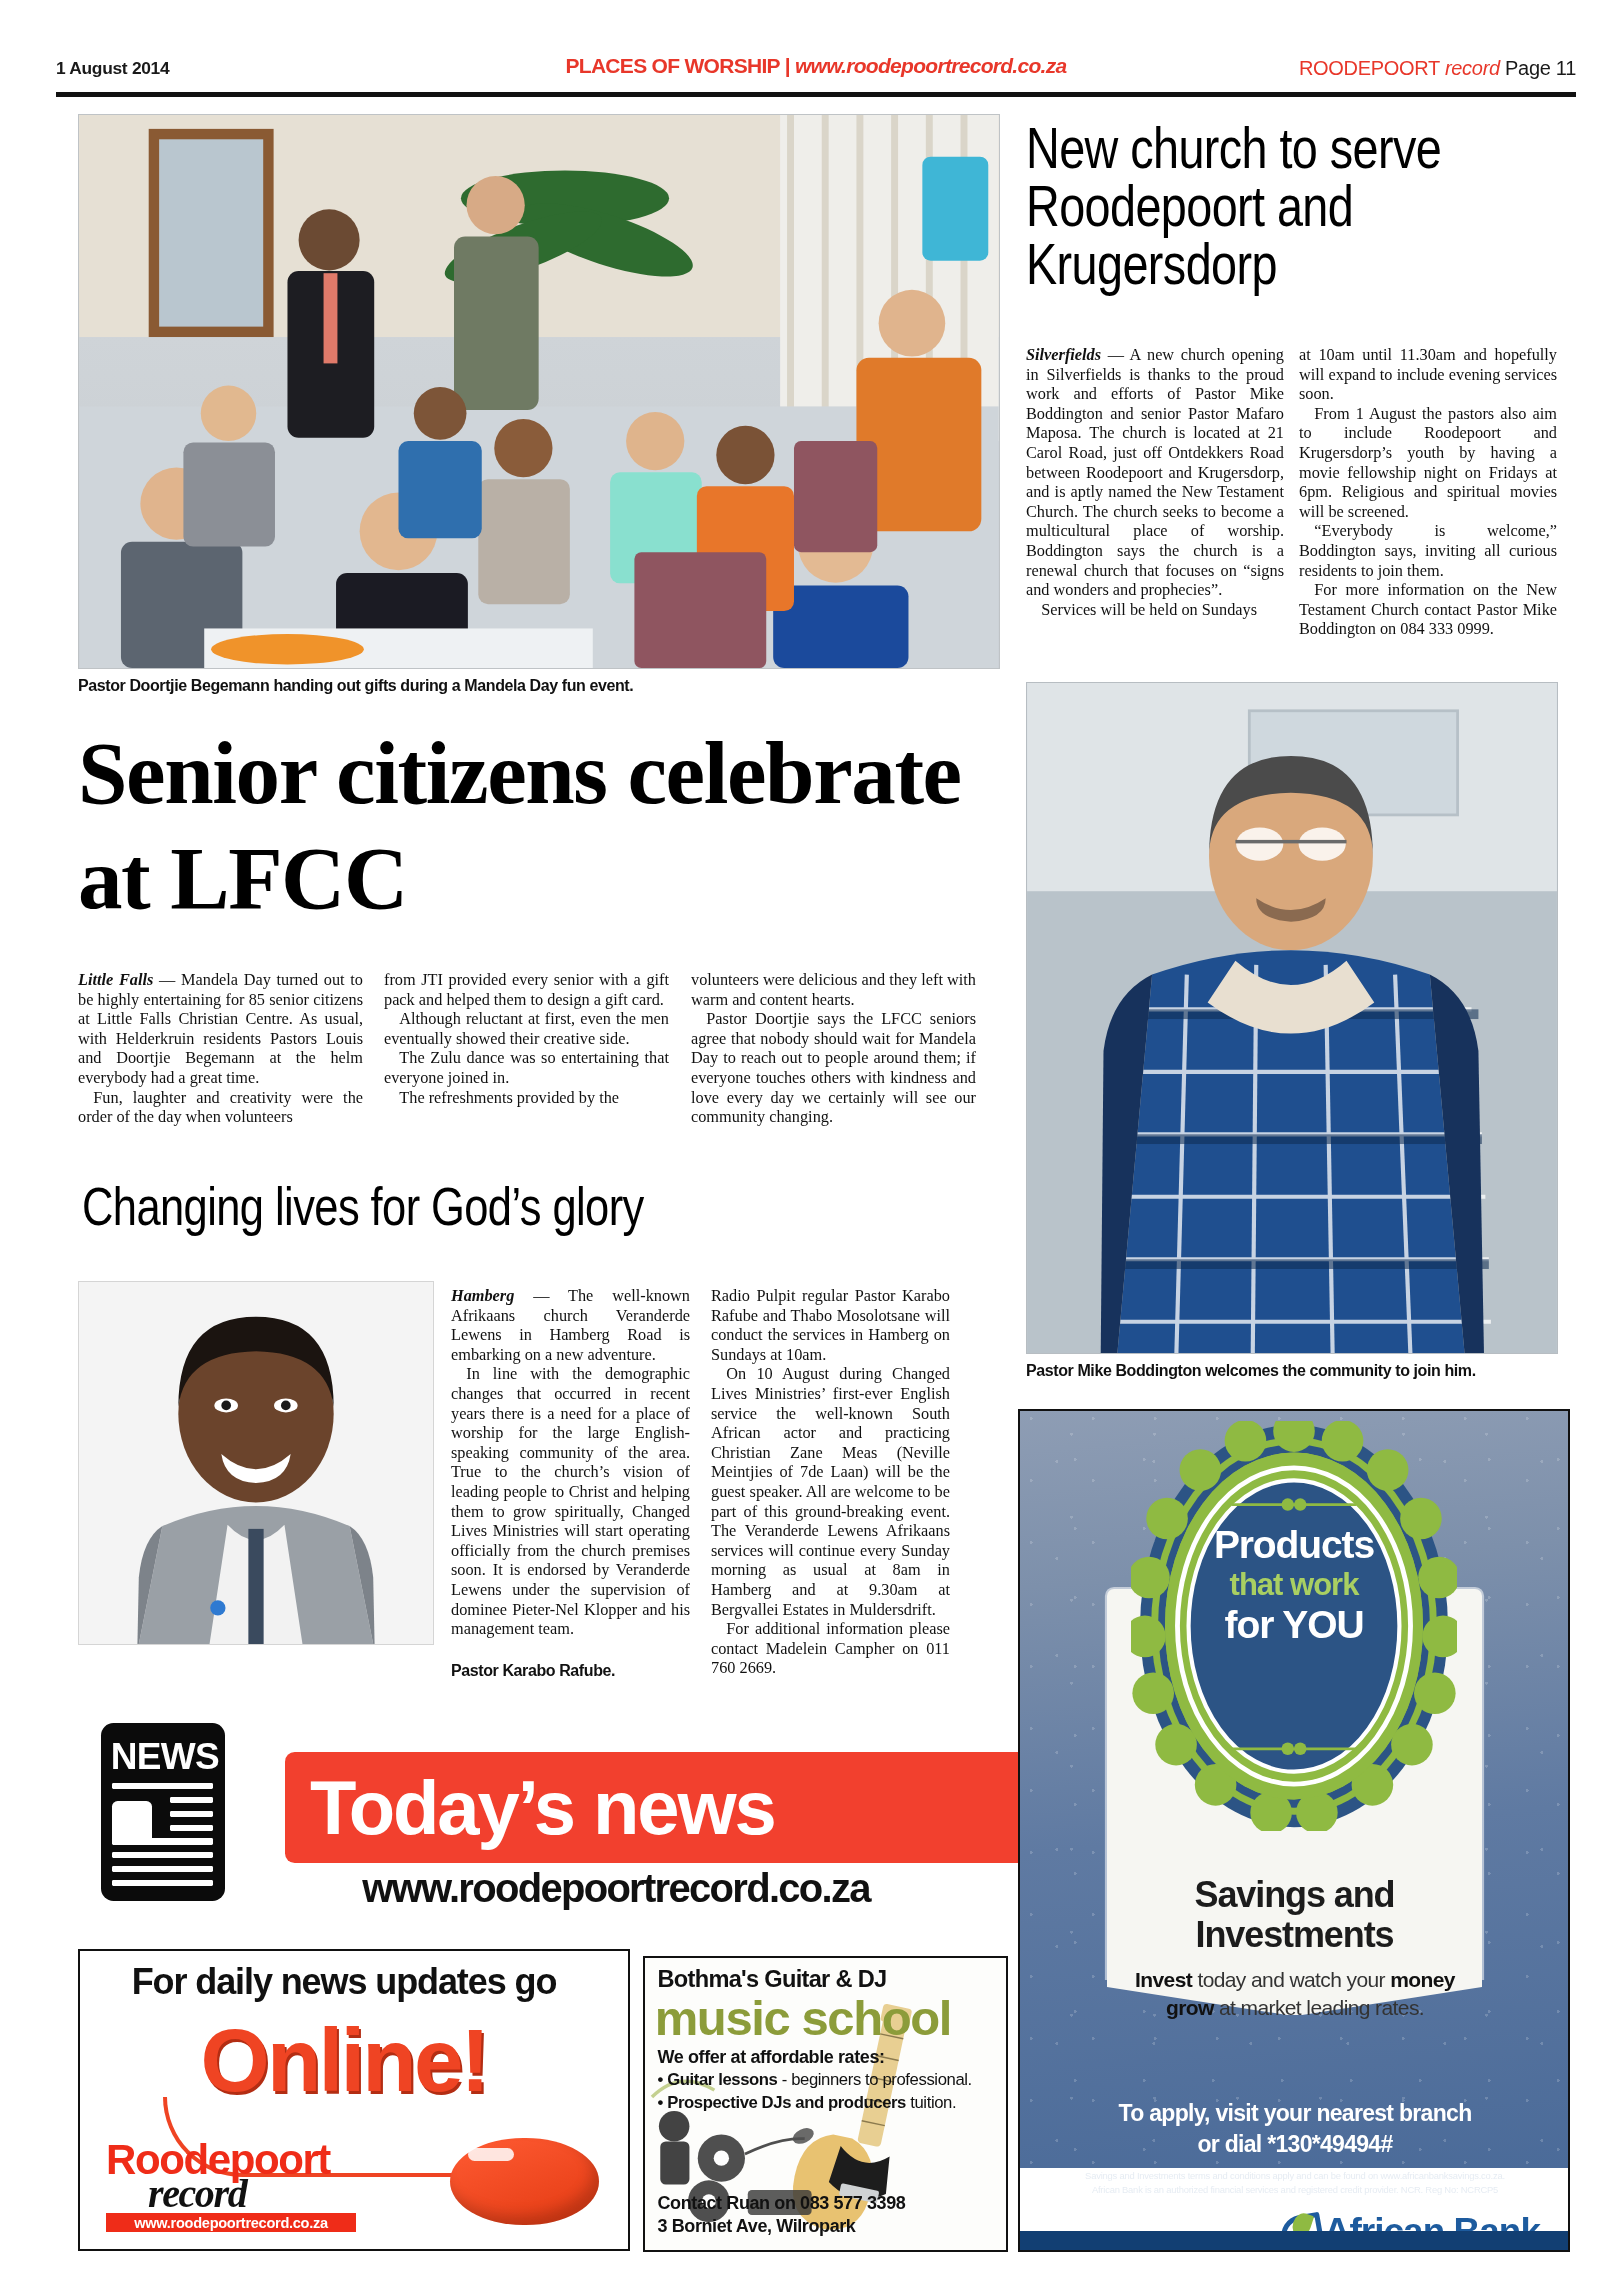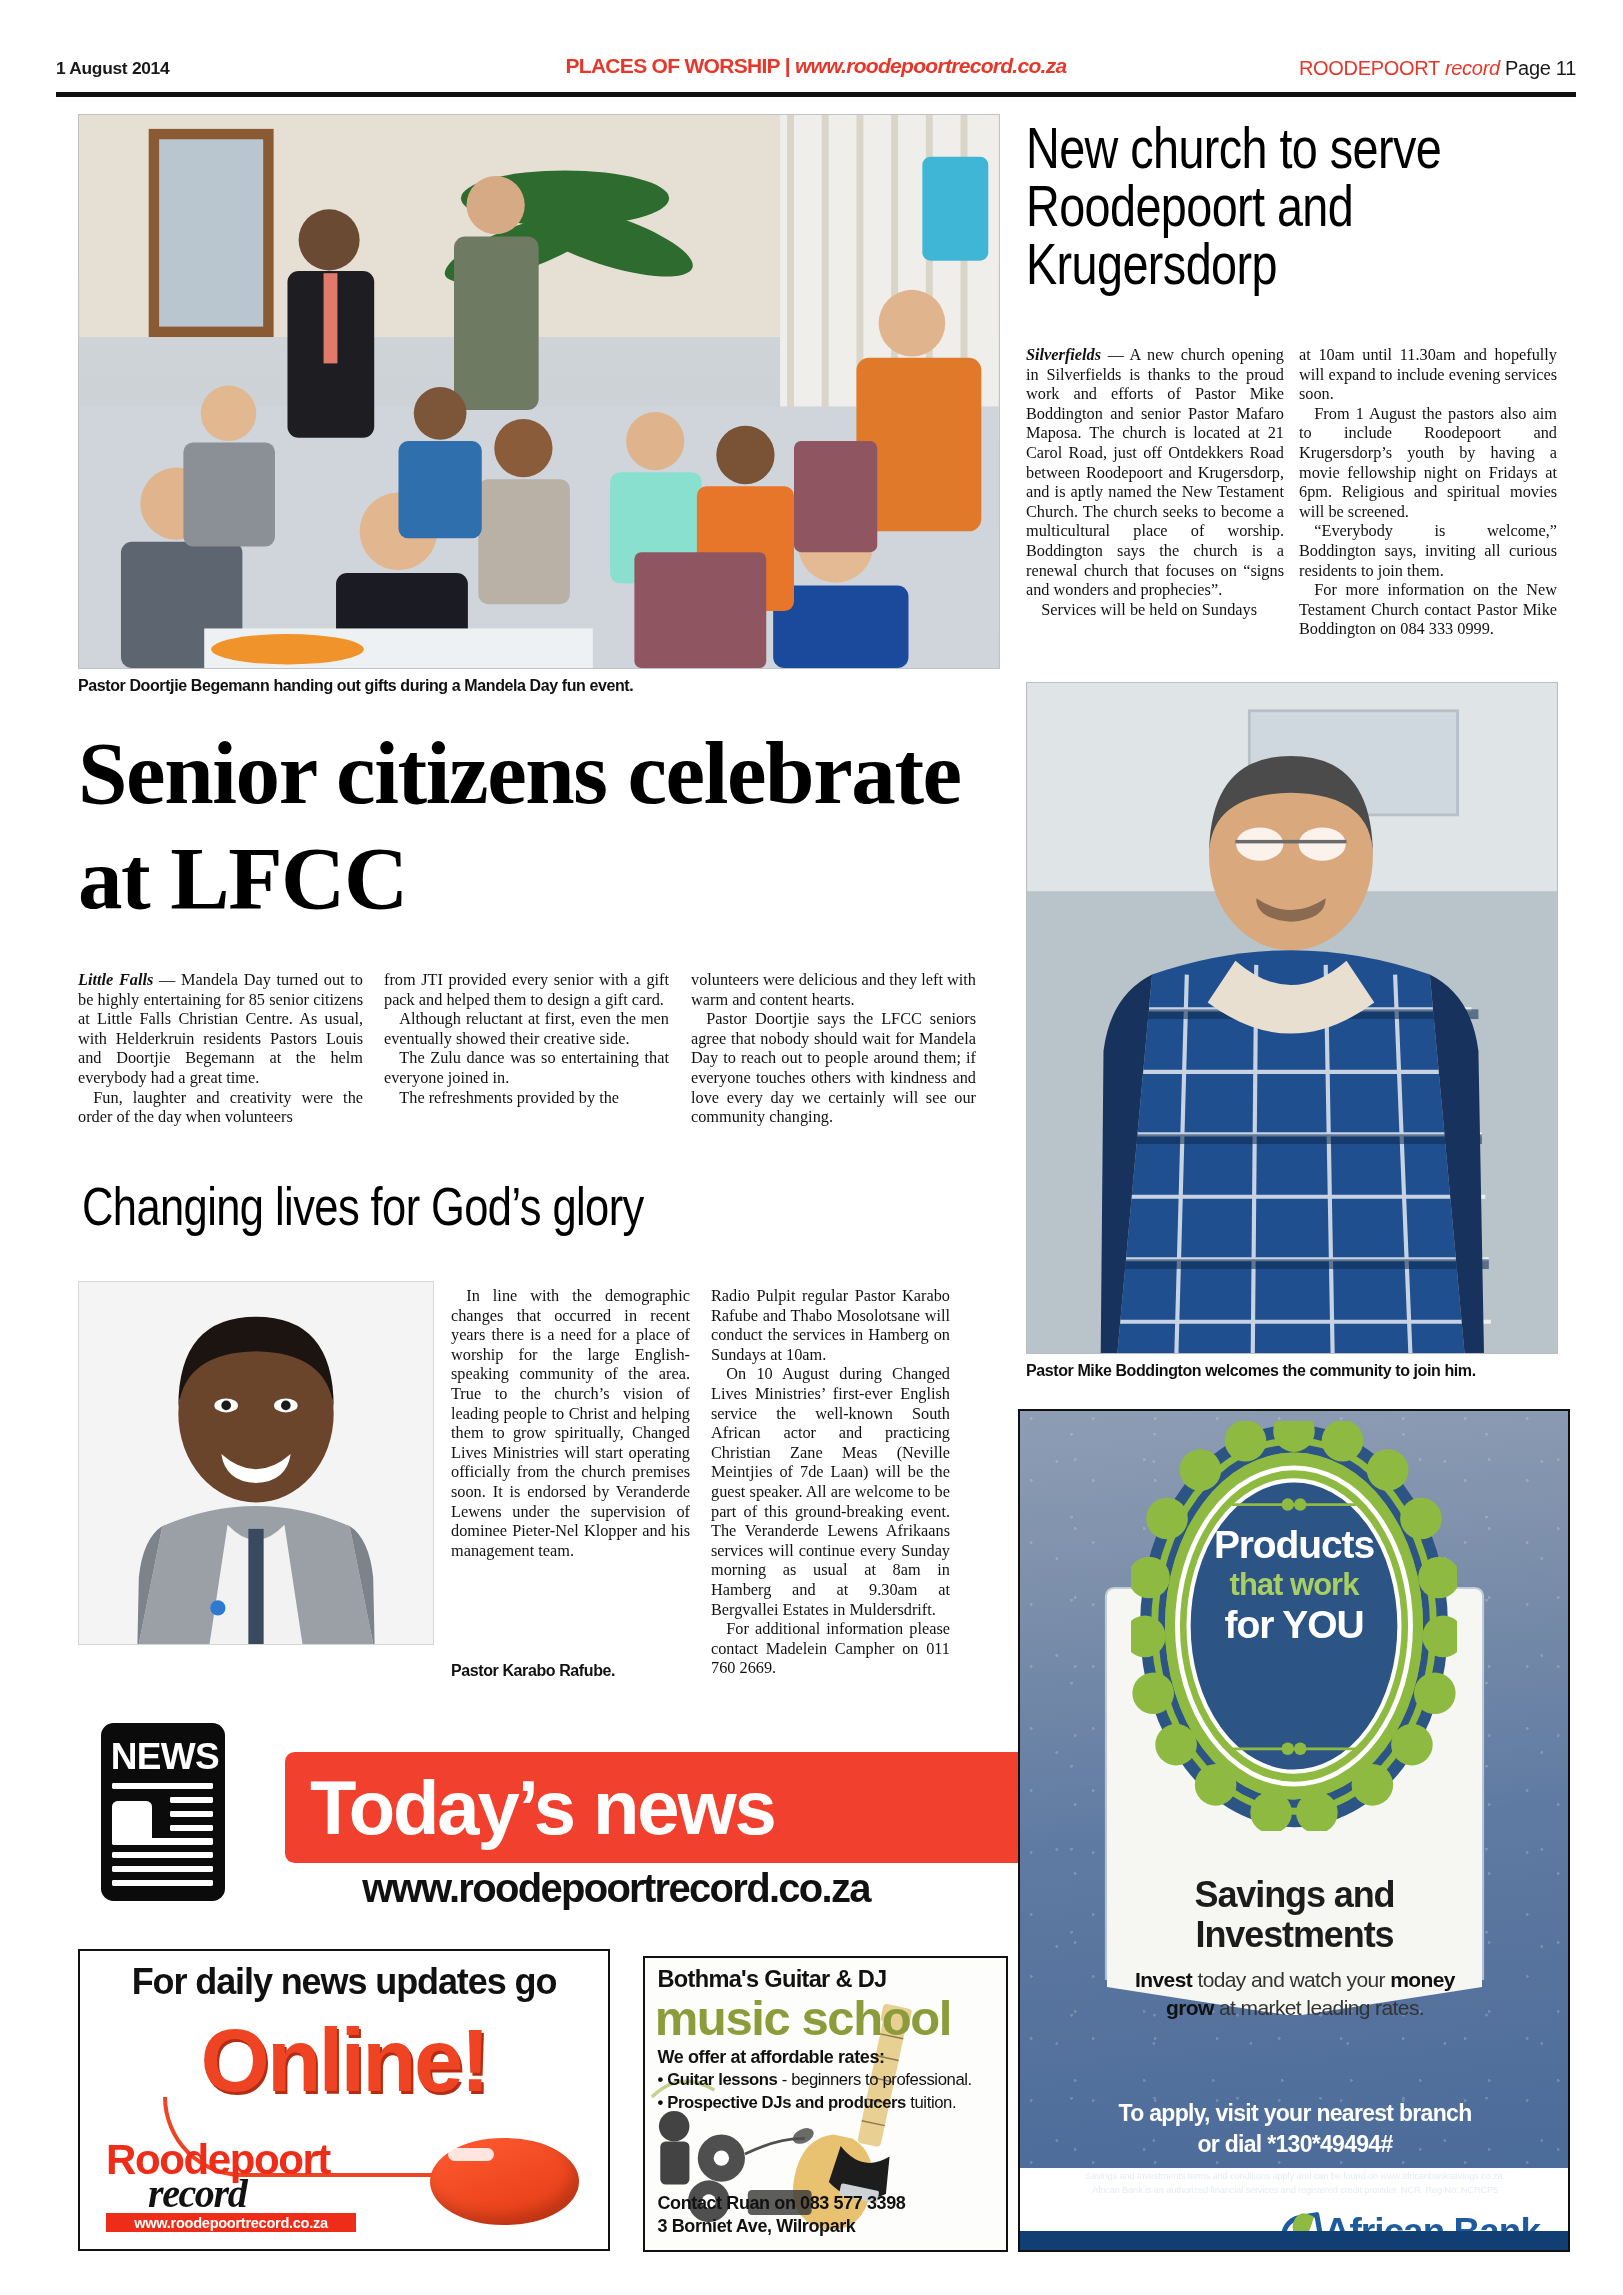--- a/index.html
+++ b/index.html
@@ -57,21 +57,21 @@
   .tn-icon{position:absolute;left:14px;top:4.2px;width:124px;height:178px;background:#0b0b0b;border-radius:12.5px;}
   .tn-news{position:absolute;left:9.7px;top:12.5px;width:104px;height:42px;color:#fff;font-family:"Liberation Sans",sans-serif;font-weight:bold;font-size:37px;text-align:center;letter-spacing:-0.7px;line-height:42px;}
   .tn-bars{position:absolute;left:11px;top:60px;width:101px;}
   .tn-bar{height:6.2px;background:#fff;margin-bottom:7.6px;border-radius:1.4px;}
   .tn-blk{position:absolute;left:11px;top:78px;width:40px;height:43px;background:#fff;border-radius:5.6px;}
   .tn-red{position:absolute;left:154px;top:33px;width:750px;height:111px;background:#f2402e;border-radius:9.7px;margin-left:44px;}
   .tn-red span{display:block;color:#fff;font-family:"Liberation Sans",sans-serif;font-weight:bold;font-size:76px;line-height:111px;padding-left:25px;letter-spacing:-2.1px;}
   .tn-url{position:absolute;left:154px;top:147px;width:750px;text-align:center;font-family:"Liberation Sans",sans-serif;font-weight:bold;font-size:40px;color:#111;letter-spacing:-1.7px;}
 
   
-  .ad-online{position:absolute;left:78px;top:1949px;width:528px;height:298px;background:#fff;border:2.1px solid #111;}
+  .ad-online{position:absolute;left:78px;top:1949px;width:528px;height:298px;background:#fff;border:2.1px solid #111;padding-left:20px;}
   .on-title{position:absolute;left:12.5px;top:9.7px;width:503px;text-align:center;font-family:"Liberation Sans",sans-serif;font-weight:bold;font-size:36px;color:#111;letter-spacing:-1.1px;}
   .on-word{position:absolute;left:21px;top:58px;width:486px;text-align:center;font-family:"Liberation Sans",sans-serif;font-weight:bold;font-size:89px;color:#ef4423;letter-spacing:-2.8px;text-shadow:2.1px 2.8px 0 #b32d13;}
   .on-logo{position:absolute;left:26px;top:189px;width:250px;}
   .on-logo .r1{font-family:"Liberation Sans",sans-serif;font-weight:bold;font-size:42px;color:#ef2c18;letter-spacing:-1.4px;line-height:39px;}
   .on-logo .r2{font-family:"Liberation Serif",serif;font-style:italic;font-weight:bold;font-size:40px;color:#111;letter-spacing:-1.4px;line-height:37px;margin-left:42px;margin-top:-4.2px;}
   .on-logo .r3{margin-top:1.4px;background:#ef2c18;color:#fff;font-family:"Liberation Sans",sans-serif;font-weight:bold;font-size:14.6px;text-align:center;letter-spacing:-0.3px;padding:1.4px 0;}
   .on-mouse{position:absolute;right:29px;bottom:23.6px;width:149px;height:87px;background:linear-gradient(160deg,#ff5b33,#e33a12);border-radius:74px/44px;box-shadow:inset -7px -9.7px 12.5px rgba(0,0,0,.18);}
   .on-mouse:before{content:"";position:absolute;left:18px;top:9.7px;width:46px;height:12.5px;background:#fff;border-radius:7px;opacity:.85;}
   .on-cord{position:absolute;left:83px;bottom:72px;width:292px;height:76px;border:4.2px solid #ef4423;border-top:none;border-right:none;border-radius:0 0 0 97px;}
 
@@ -275,20 +275,21 @@
       <path d="M214 350 q41 44 82 0 l26 172 h-134z" fill="#f2f2f2"></path>
       <rect x="244" y="356" width="22" height="166" fill="#3a4a5e"></rect>
       <path d="M120 352 q-28 18 -34 74 l-2 96 H86z" fill="#7d838a"></path>
       <path d="M390 352 q28 18 34 74 l2 96 H424z" fill="#7d838a"></path>
       <circle cx="200" cy="470" r="11" fill="#2f7ad1"></circle>
     </svg>
   </div>
   <div class="cap cap3">Pastor Karabo Rafube.</div>
 
   <div class="col cl1">
+    <p class="first"><span class="lead">Hamberg</span><span> — The well-known Afrikaans church Veranderde Lewens in Hamberg Road is embarking on a new adventure.</span></p>
     <p>In line with the demographic changes that occurred in recent years there is a need for a place of worship for the large English-speaking community of the area. True to the church’s vision of leading people to Christ and helping them to grow spiritually, Changed Lives Ministries will start operating officially from the church premises soon. It is endorsed by Veranderde Lewens under the supervision of dominee Pieter-Nel Klopper and his management team.</p>
   </div>
   <div class="col cl2">
     <p class="first">Radio Pulpit regular Pastor Karabo Rafube and Thabo Mosolotsane  will conduct the services in Hamberg on Sundays at 10am.</p>
     <p>On 10 August during Changed Lives Ministries’ first-ever English service the well-known South African actor and practicing Christian Zane Meas (Neville Meintjies of 7de Laan) will be the guest speaker. All are welcome to be part of this ground-breaking event. The Veranderde Lewens Afrikaans services will continue every Sunday morning as usual at 8am in Hamberg and at 9.30am at Bergvallei Estates in Muldersdrift.</p>
     <p>For additional information please contact Madelein Campher on 011 760 2669.</p>
   </div>
 
   <div class="ad-today">
     <div class="tn-icon">

